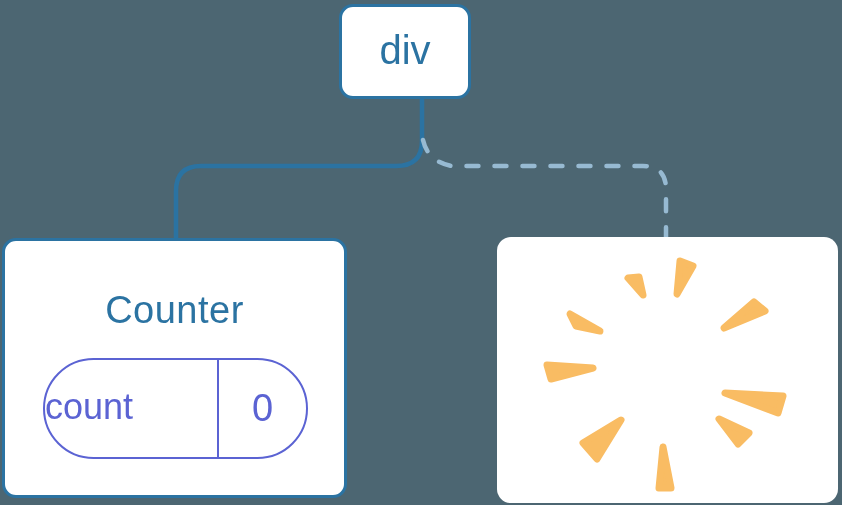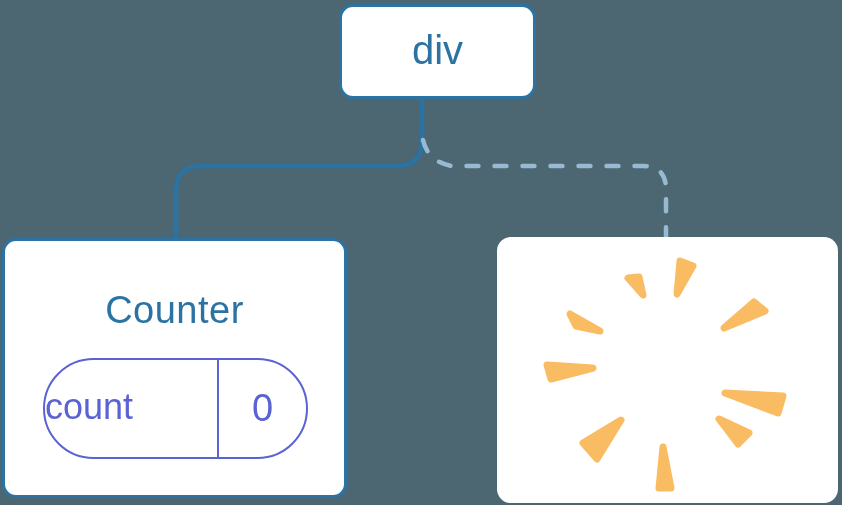--- a/index.html
+++ b/index.html
@@ -39,21 +39,21 @@
     stroke-dasharray: 12 16;
     stroke-linecap: round;
   }
   .node {
     position: absolute;
     background: var(--node-fill);
     border-radius: 14px;
   }
   .node-root {
     left: 339px; top: 4px;
-    width: 197px; height: 95px;
+    width: 132px; height: 95px;
     border: 3px solid var(--accent-blue);
     display: flex;
     align-items: center;
     justify-content: center;
   }
   .node-root-label {
     color: var(--accent-blue);
     font-size: 40px;
     font-weight: 500;
     line-height: 1;

